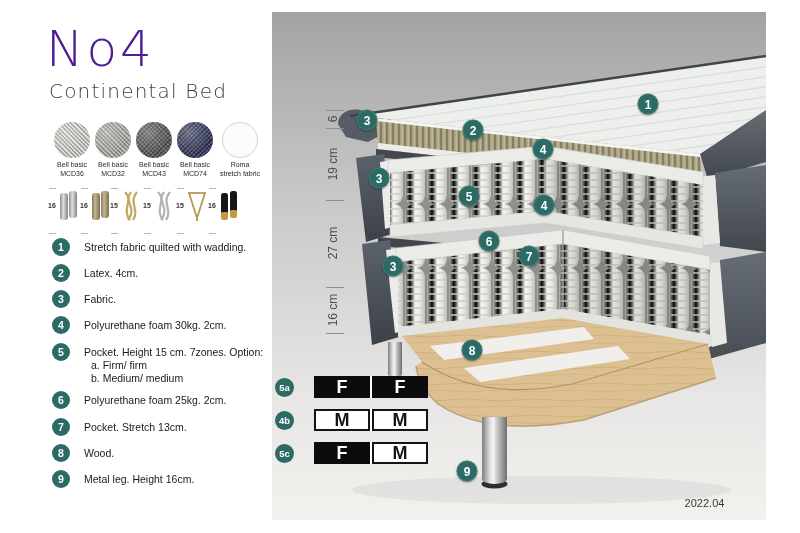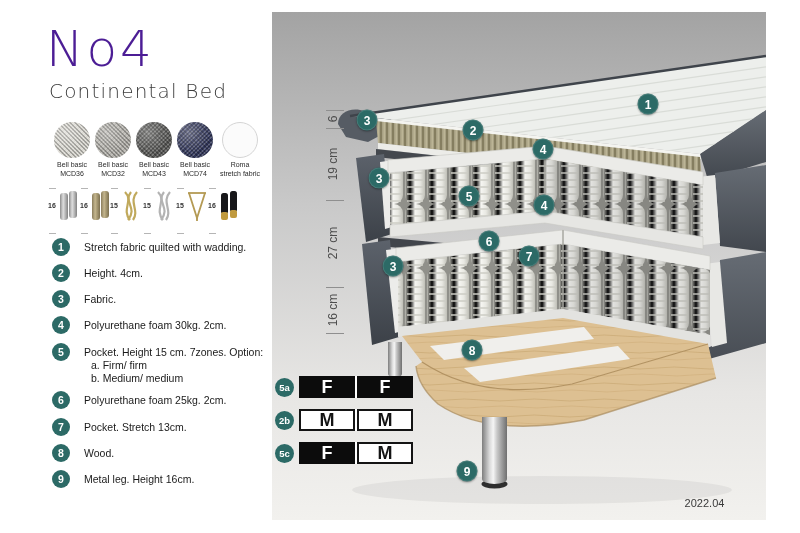--- a/index.html
+++ b/index.html
@@ -41,21 +41,21 @@
            background:linear-gradient(180deg,#a3a3a3 0%, #c9c9c9 38%, #e7e6e4 75%, #f2f1ee 100%); }
 
   .tick { position:absolute; width:18px; border-top:1.5px solid #8f8f8f; left:54px; }
   .mlabel { position:absolute; left:61px; font-size:12px; color:#4d4d4d; white-space:nowrap;
             transform:translate(-50%,-50%) rotate(-90deg); }
 
   .co { position:absolute; width:21px; height:21px; border-radius:50%; background:#2c6a66;
         color:#fff; font-size:12px; font-weight:700; display:flex; align-items:center; justify-content:center;
         transform:translate(-50%,-50%); box-shadow:0 1px 2px rgba(0,0,0,.35), inset 0 0 0 1px rgba(255,255,255,.12); }
 
-  .firm-row { position:absolute; left:3px; display:flex; align-items:center; gap:5px; }
+  .firm-row { position:absolute; left:3px; display:flex; align-items:center; gap:20px; }
   .firm-label { width:19px; height:19px; border-radius:50%; background:#2c6a66; color:#fff;
                 font-size:9.5px; font-weight:700; display:flex; align-items:center; justify-content:center; }
   .firm-bar { width:114px; height:22px; display:flex; background:#fff; }
   .fcell { flex:1; display:flex; align-items:center; justify-content:center;
            font-size:18px; font-weight:600; }
   .fcell + .fcell { margin-left:2px; }
   .fcell[data-bg="black"] { background:#0c0c0c; color:#ffffff; }
   .fcell[data-bg="white"] { background:#ffffff; color:#141414; box-shadow:inset 0 0 0 2px #141414; }
 
   #date { position:absolute; left:380px; top:485px; width:105px; text-align:center;
@@ -186,21 +186,21 @@
   </svg>
   <span class="dash b"></span>
 </div>
 
 <div class="abs part-item" style="top:238px">
   <div class="pnum">1</div>
   <div class="ptext">Stretch fabric quilted with wadding.</div>
 </div>
 <div class="abs part-item" style="top:264px">
   <div class="pnum">2</div>
-  <div class="ptext">Height. 4cm.</div>
+  <div class="ptext">Latex. 4cm.</div>
 </div>
 <div class="abs part-item" style="top:290px">
   <div class="pnum">3</div>
   <div class="ptext">Fabric.</div>
 </div>
 <div class="abs part-item" style="top:316px">
   <div class="pnum">4</div>
   <div class="ptext">Polyurethane foam 30kg. 2cm.</div>
 </div>
 <div class="abs part-item" style="top:343px">
@@ -367,21 +367,21 @@
   <div class="co" style="left:195px;top:459px">9</div>
 
   <div class="firm-row" style="top:364px">
     <div class="firm-label">5a</div>
     <div class="firm-bar">
       <div class="fcell" data-bg="black">F</div>
       <div class="fcell" data-bg="black">F</div>
     </div>
   </div>
   <div class="firm-row" style="top:397px">
-    <div class="firm-label">2b</div>
+    <div class="firm-label">4b</div>
     <div class="firm-bar">
       <div class="fcell" data-bg="white">M</div>
       <div class="fcell" data-bg="white">M</div>
     </div>
   </div>
   <div class="firm-row" style="top:430px">
     <div class="firm-label">5c</div>
     <div class="firm-bar">
       <div class="fcell" data-bg="black">F</div>
       <div class="fcell" data-bg="white">M</div>

